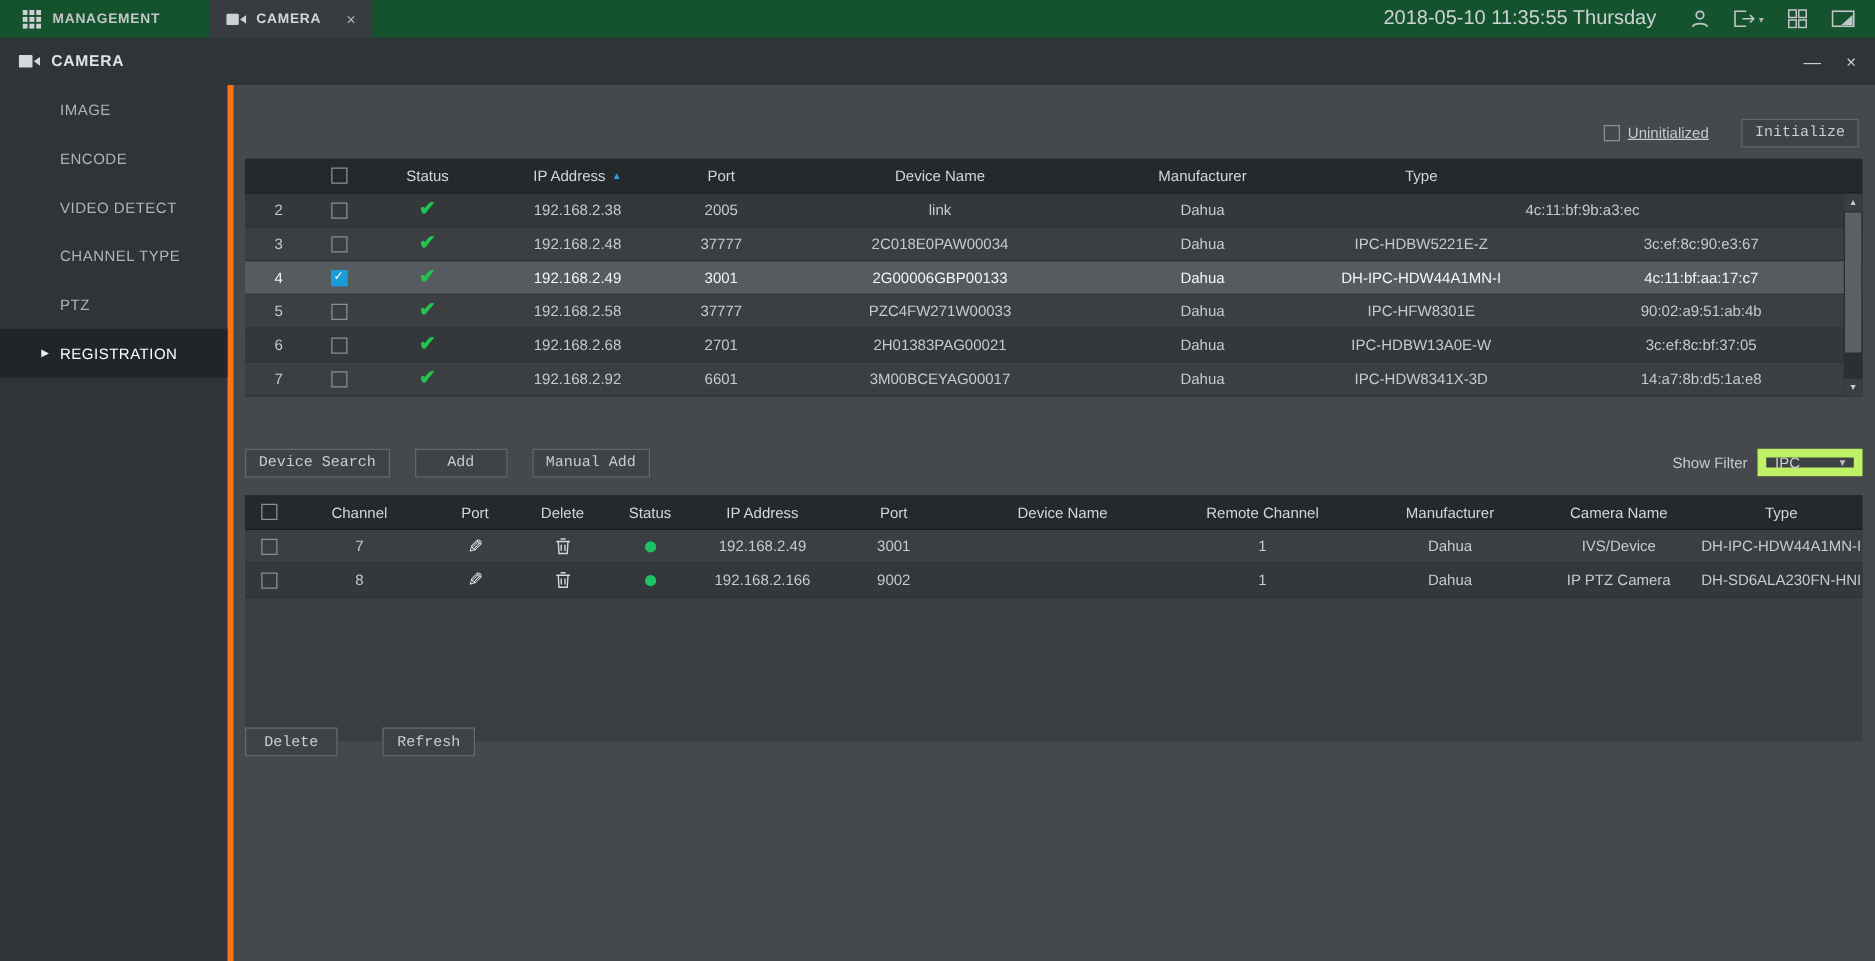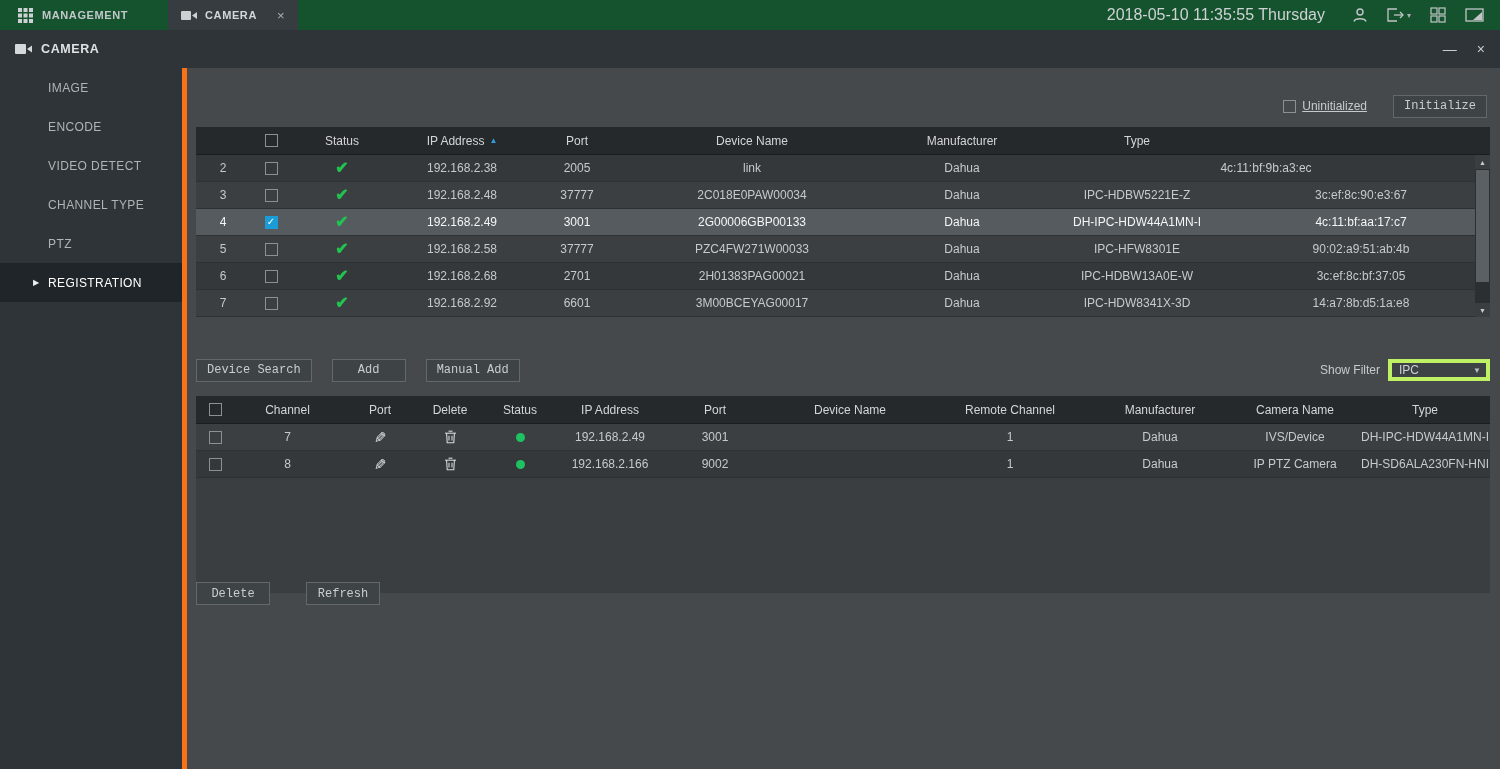--- a/index.html
+++ b/index.html
@@ -85,21 +85,21 @@
   
   .vscroll{position:absolute;top:0;right:0;width:15px;height:100%;background:#2b2f32;display:flex;flex-direction:column;align-items:center;z-index:2;}
   .vs-btn{height:14px;width:15px;display:flex;align-items:center;justify-content:center;font-size:7px;color:#c6cacc;background:#3a3e41;cursor:pointer;flex:none;}
   .vs-thumb{width:13px;height:112px;background:#5b6064;margin-top:1px;cursor:pointer;flex:none;}
   .vs-space{flex:1;}
 
   
   .actions-row{position:absolute;top:270px;left:9px;right:10px;height:24px;display:flex;align-items:center;margin-top:20px;}
   .actions-row .btn + .btn{margin-left:20px;}
   .filter-group{margin-left:auto;display:flex;align-items:center;gap:8px;}
-  .dropdown{width:102px;height:22px;background:#3d4245;border:4px solid #bef264;display:flex;align-items:center;cursor:pointer;}
+  .dropdown{width:84px;height:22px;background:#3d4245;border:7px solid #bef264;display:flex;align-items:center;cursor:pointer;}
   .dropdown .dd-val{flex:1;padding-left:7px;color:#cdd1d3;}
   .dropdown .dd-arrow{width:18px;display:flex;align-items:center;justify-content:center;font-size:8px;color:#b8bcbe;}
 
   .footer-row{position:absolute;top:514px;left:9px;display:flex;}
   .footer-row .btn + .btn{margin-left:36px;}
 
   svg{display:block;}
 </style>
 </head>
 <body>

